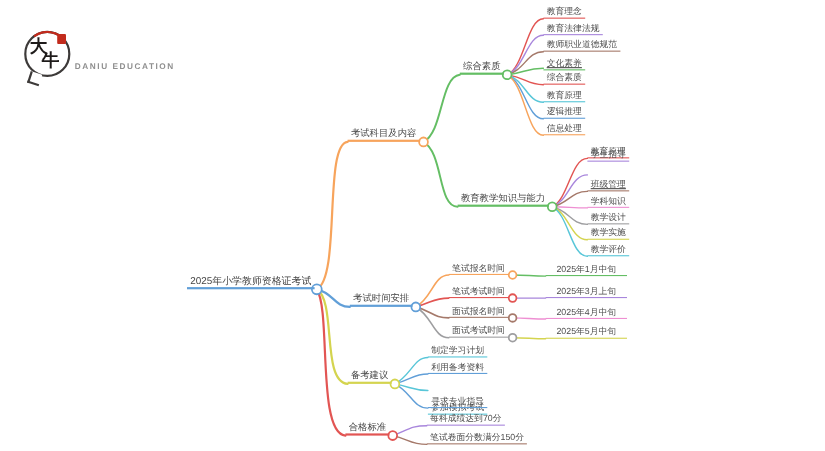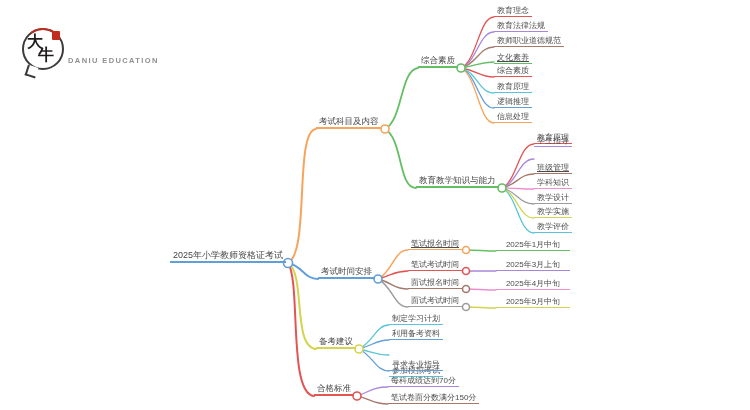--- a/index.html
+++ b/index.html
@@ -141,21 +141,21 @@
 <div class="mm-node u-green" style="left:416px;top:174px;">教育教学知识与能力</div>
 <div class="mm-node mm-leaf u-red" style="left:534px;top:132px;">教育原理</div>
 <div class="mm-node mm-leaf u-purple" style="left:534px;top:135px;">学生指导</div>
 <div class="mm-node mm-leaf u-brown" style="left:534px;top:162px;text-decoration:underline;">班级管理</div>
 <div class="mm-node mm-leaf u-pink" style="left:534px;top:177px;">学科知识</div>
 <div class="mm-node mm-leaf u-gray" style="left:534px;top:192px;">教学设计</div>
 <div class="mm-node mm-leaf u-yellow" style="left:534px;top:206px;">教学实施</div>
 <div class="mm-node mm-leaf u-cyan" style="left:534px;top:221px;">教学评价</div>
 
 <div class="mm-node u-blue" style="left:318px;top:265px;">考试时间安排</div>
-<div class="mm-node mm-leaf u-orange" style="left:408px;top:238px;text-decoration:underline;">笔试报名时间</div>
+<div class="mm-node mm-leaf u-orange" style="left:408px;top:238px;">笔试报名时间</div>
 <div class="mm-node mm-leaf u-red" style="left:408px;top:259px;">笔试考试时间</div>
 <div class="mm-node mm-leaf u-brown" style="left:408px;top:277px;">面试报名时间</div>
 <div class="mm-node mm-leaf u-gray" style="left:408px;top:295px;">面试考试时间</div>
 <div class="mm-node mm-leaf mm-date u-green" style="left:496px;top:239px;">2025年1月中旬</div>
 <div class="mm-node mm-leaf mm-date u-purple" style="left:496px;top:259px;">2025年3月上旬</div>
 <div class="mm-node mm-leaf mm-date u-pink" style="left:496px;top:278px;">2025年4月中旬</div>
 <div class="mm-node mm-leaf mm-date u-yellow" style="left:496px;top:296px;">2025年5月中旬</div>
 
 <div class="mm-node u-yellow" style="left:316px;top:335px;">备考建议</div>
 <div class="mm-node mm-leaf u-cyan" style="left:389px;top:313px;">制定学习计划</div>

